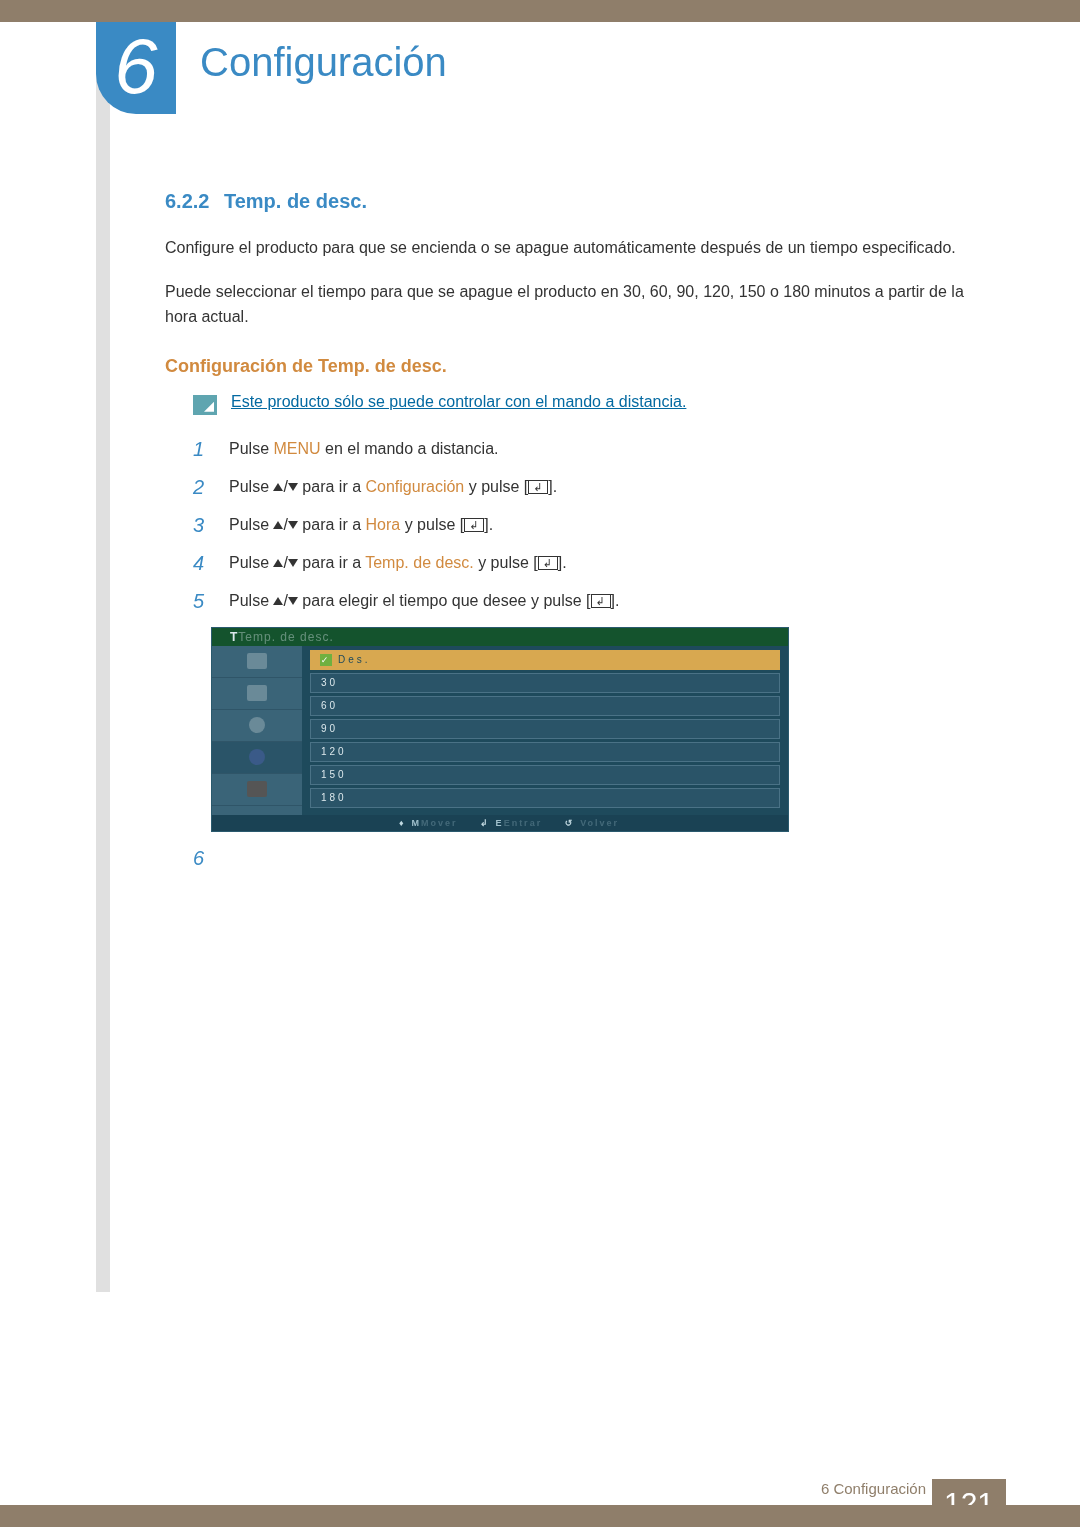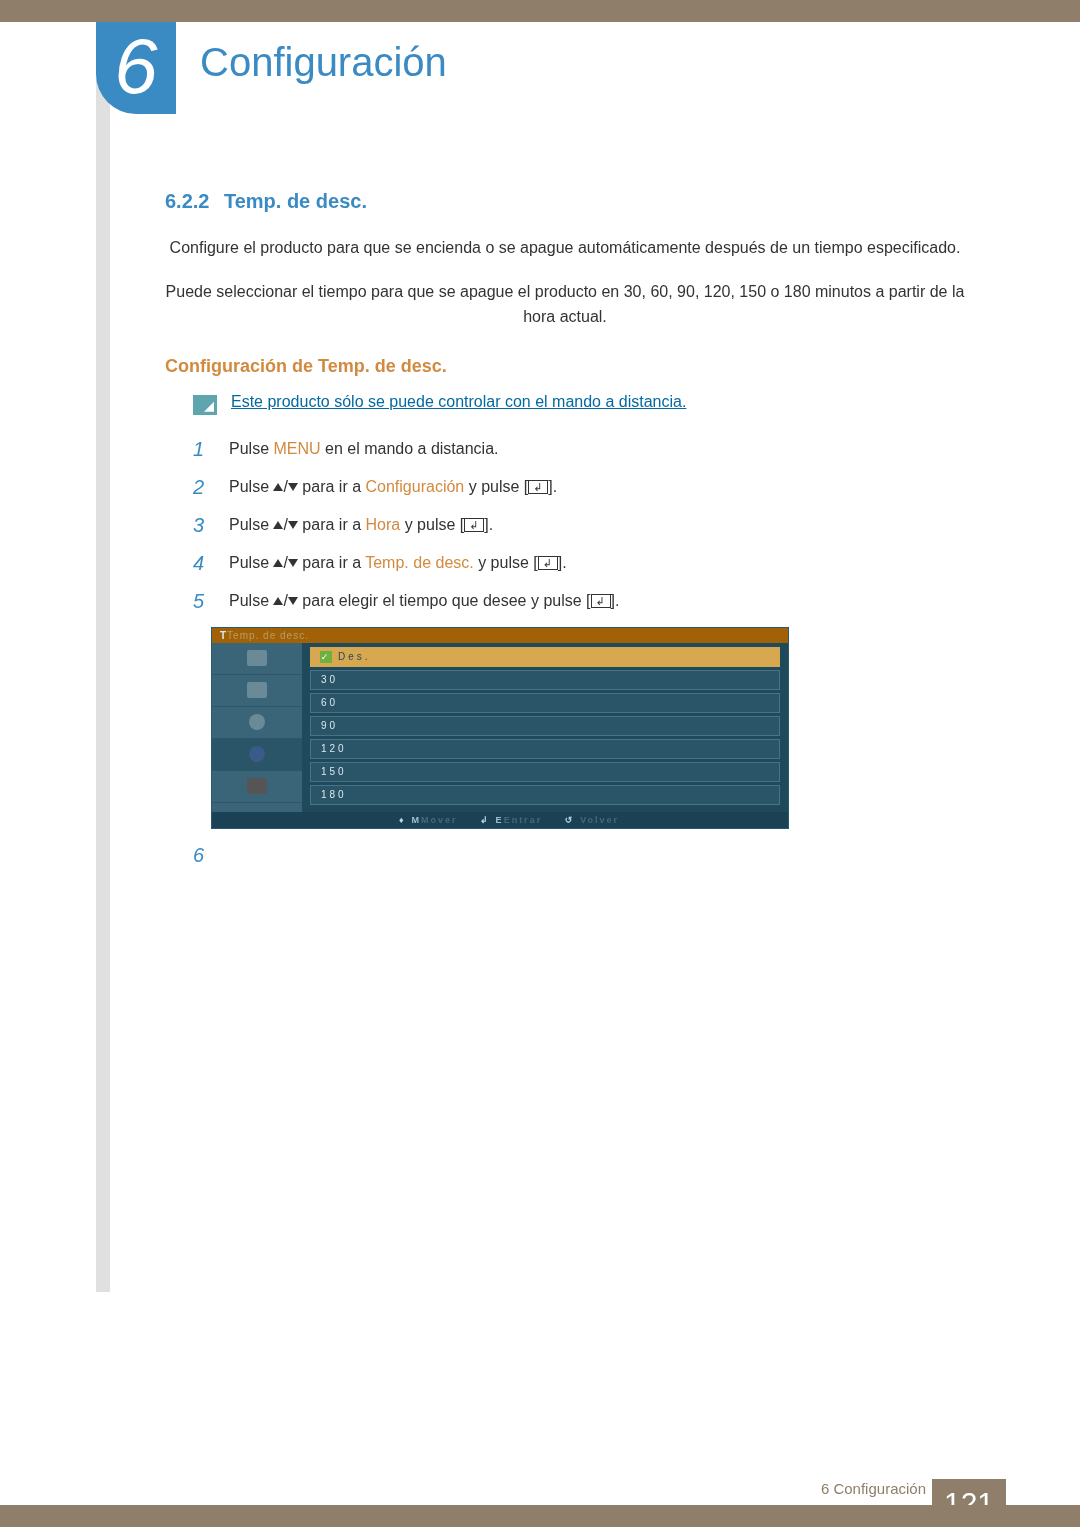--- a/index.html
+++ b/index.html
@@ -55,21 +55,21 @@
   }
   .content {
     position: absolute;
     top: 190px;
     left: 165px;
     width: 800px;
   }
   .sec-num { color: #3a8ac4; font-size: 20px; font-weight: 600; margin-right: 10px; }
   .sec-title { color: #3a8ac4; font-size: 20px; font-weight: 600; }
   .h-row { margin-bottom: 22px; }
-  .para { font-size: 16px; color: #333; line-height: 1.6; margin-bottom: 18px; text-align: center; }
+  .para { font-size: 16px; color: #333; line-height: 1.6; margin-bottom: 18px; }
   .sub-head { color: #d18a3f; font-size: 18px; font-weight: 600; margin: 26px 0 16px 0; }
   .note-row { display: flex; align-items: flex-start; gap: 14px; margin: 0 0 22px 28px; }
   .note-icon {
     width: 24px; height: 20px;
     background: #5fa5b0;
     position: relative;
     flex-shrink: 0;
     margin-top: 2px;
   }
   .note-icon::after {
@@ -105,23 +105,23 @@
   
   .osd {
     margin: 8px 0 14px 46px;
     width: 578px;
     background: #1e4a5c;
     border: 1px solid #2a5a6e;
     font-size: 11px;
     color: #dce8ec;
   }
   .osd-title {
-    background: #a16207;
-    padding: 2px 8px;
-    font-size: 10px;
+    background: #14532d;
+    padding: 2px 18px;
+    font-size: 12px;
     letter-spacing: 1px;
   }
   .osd-body { display: flex; }
   .osd-sidebar {
     width: 90px;
     background: #3a6478;
     display: flex;
     flex-direction: column;
   }
   .osd-side-item {

